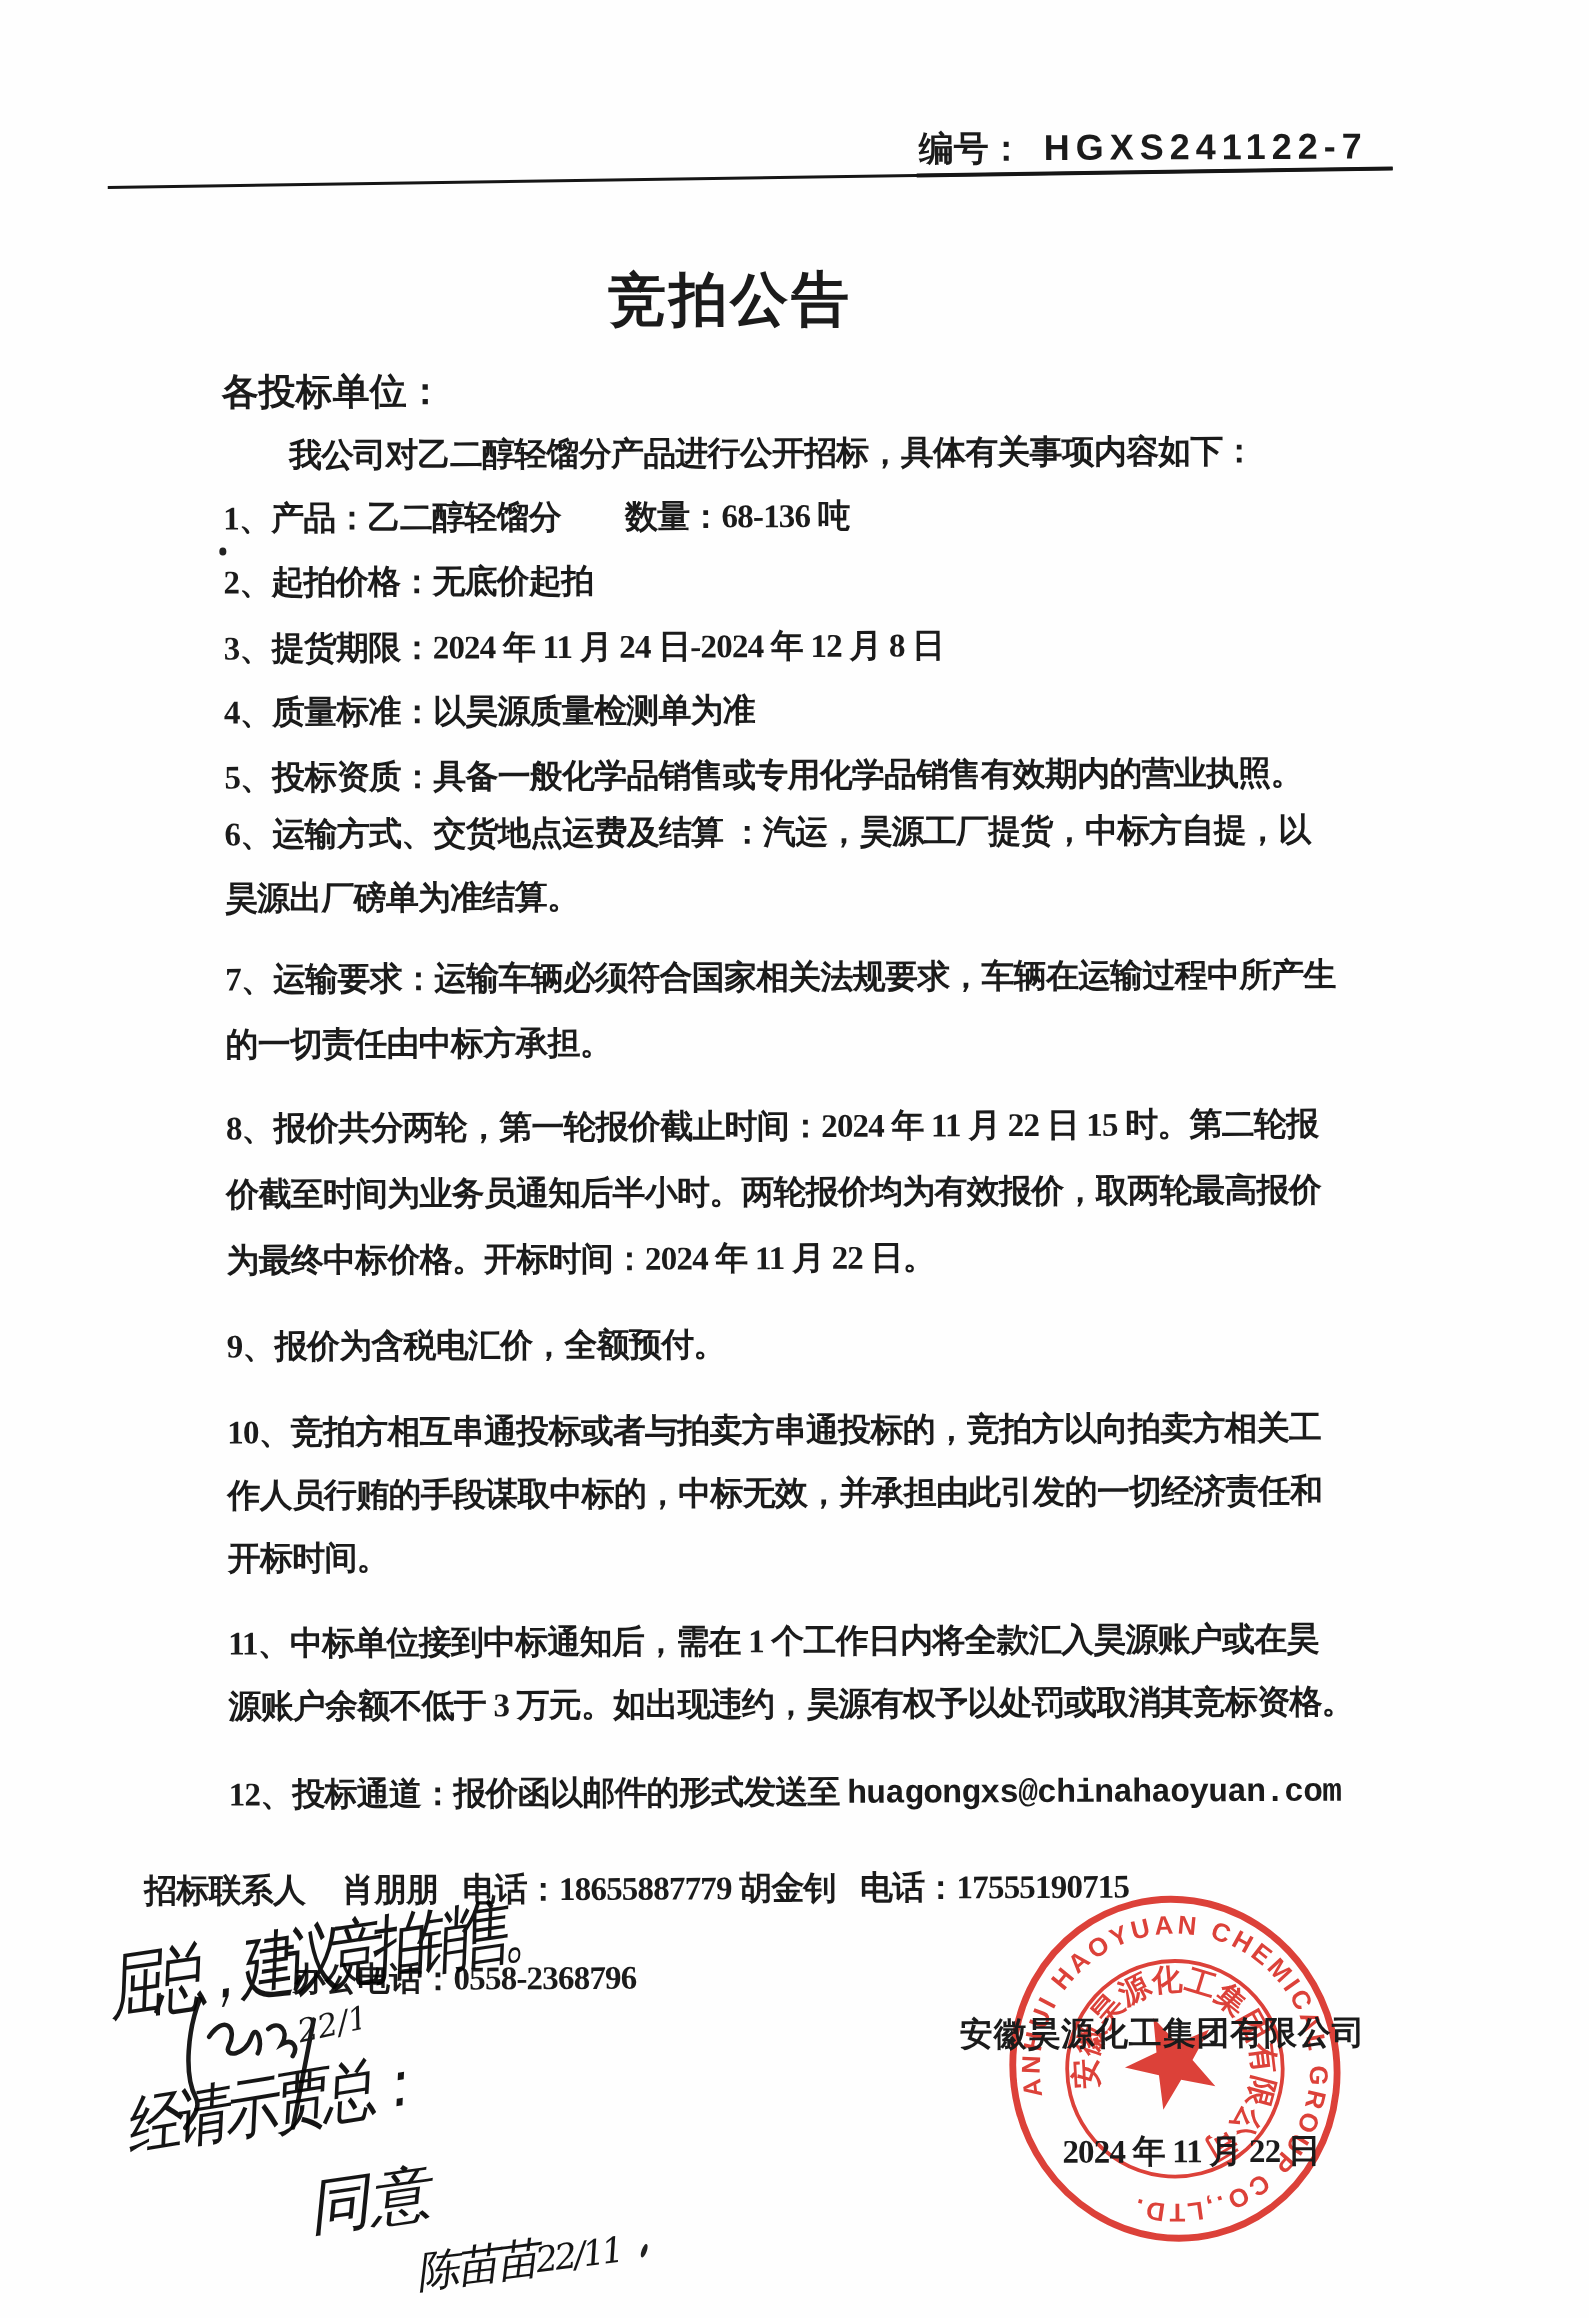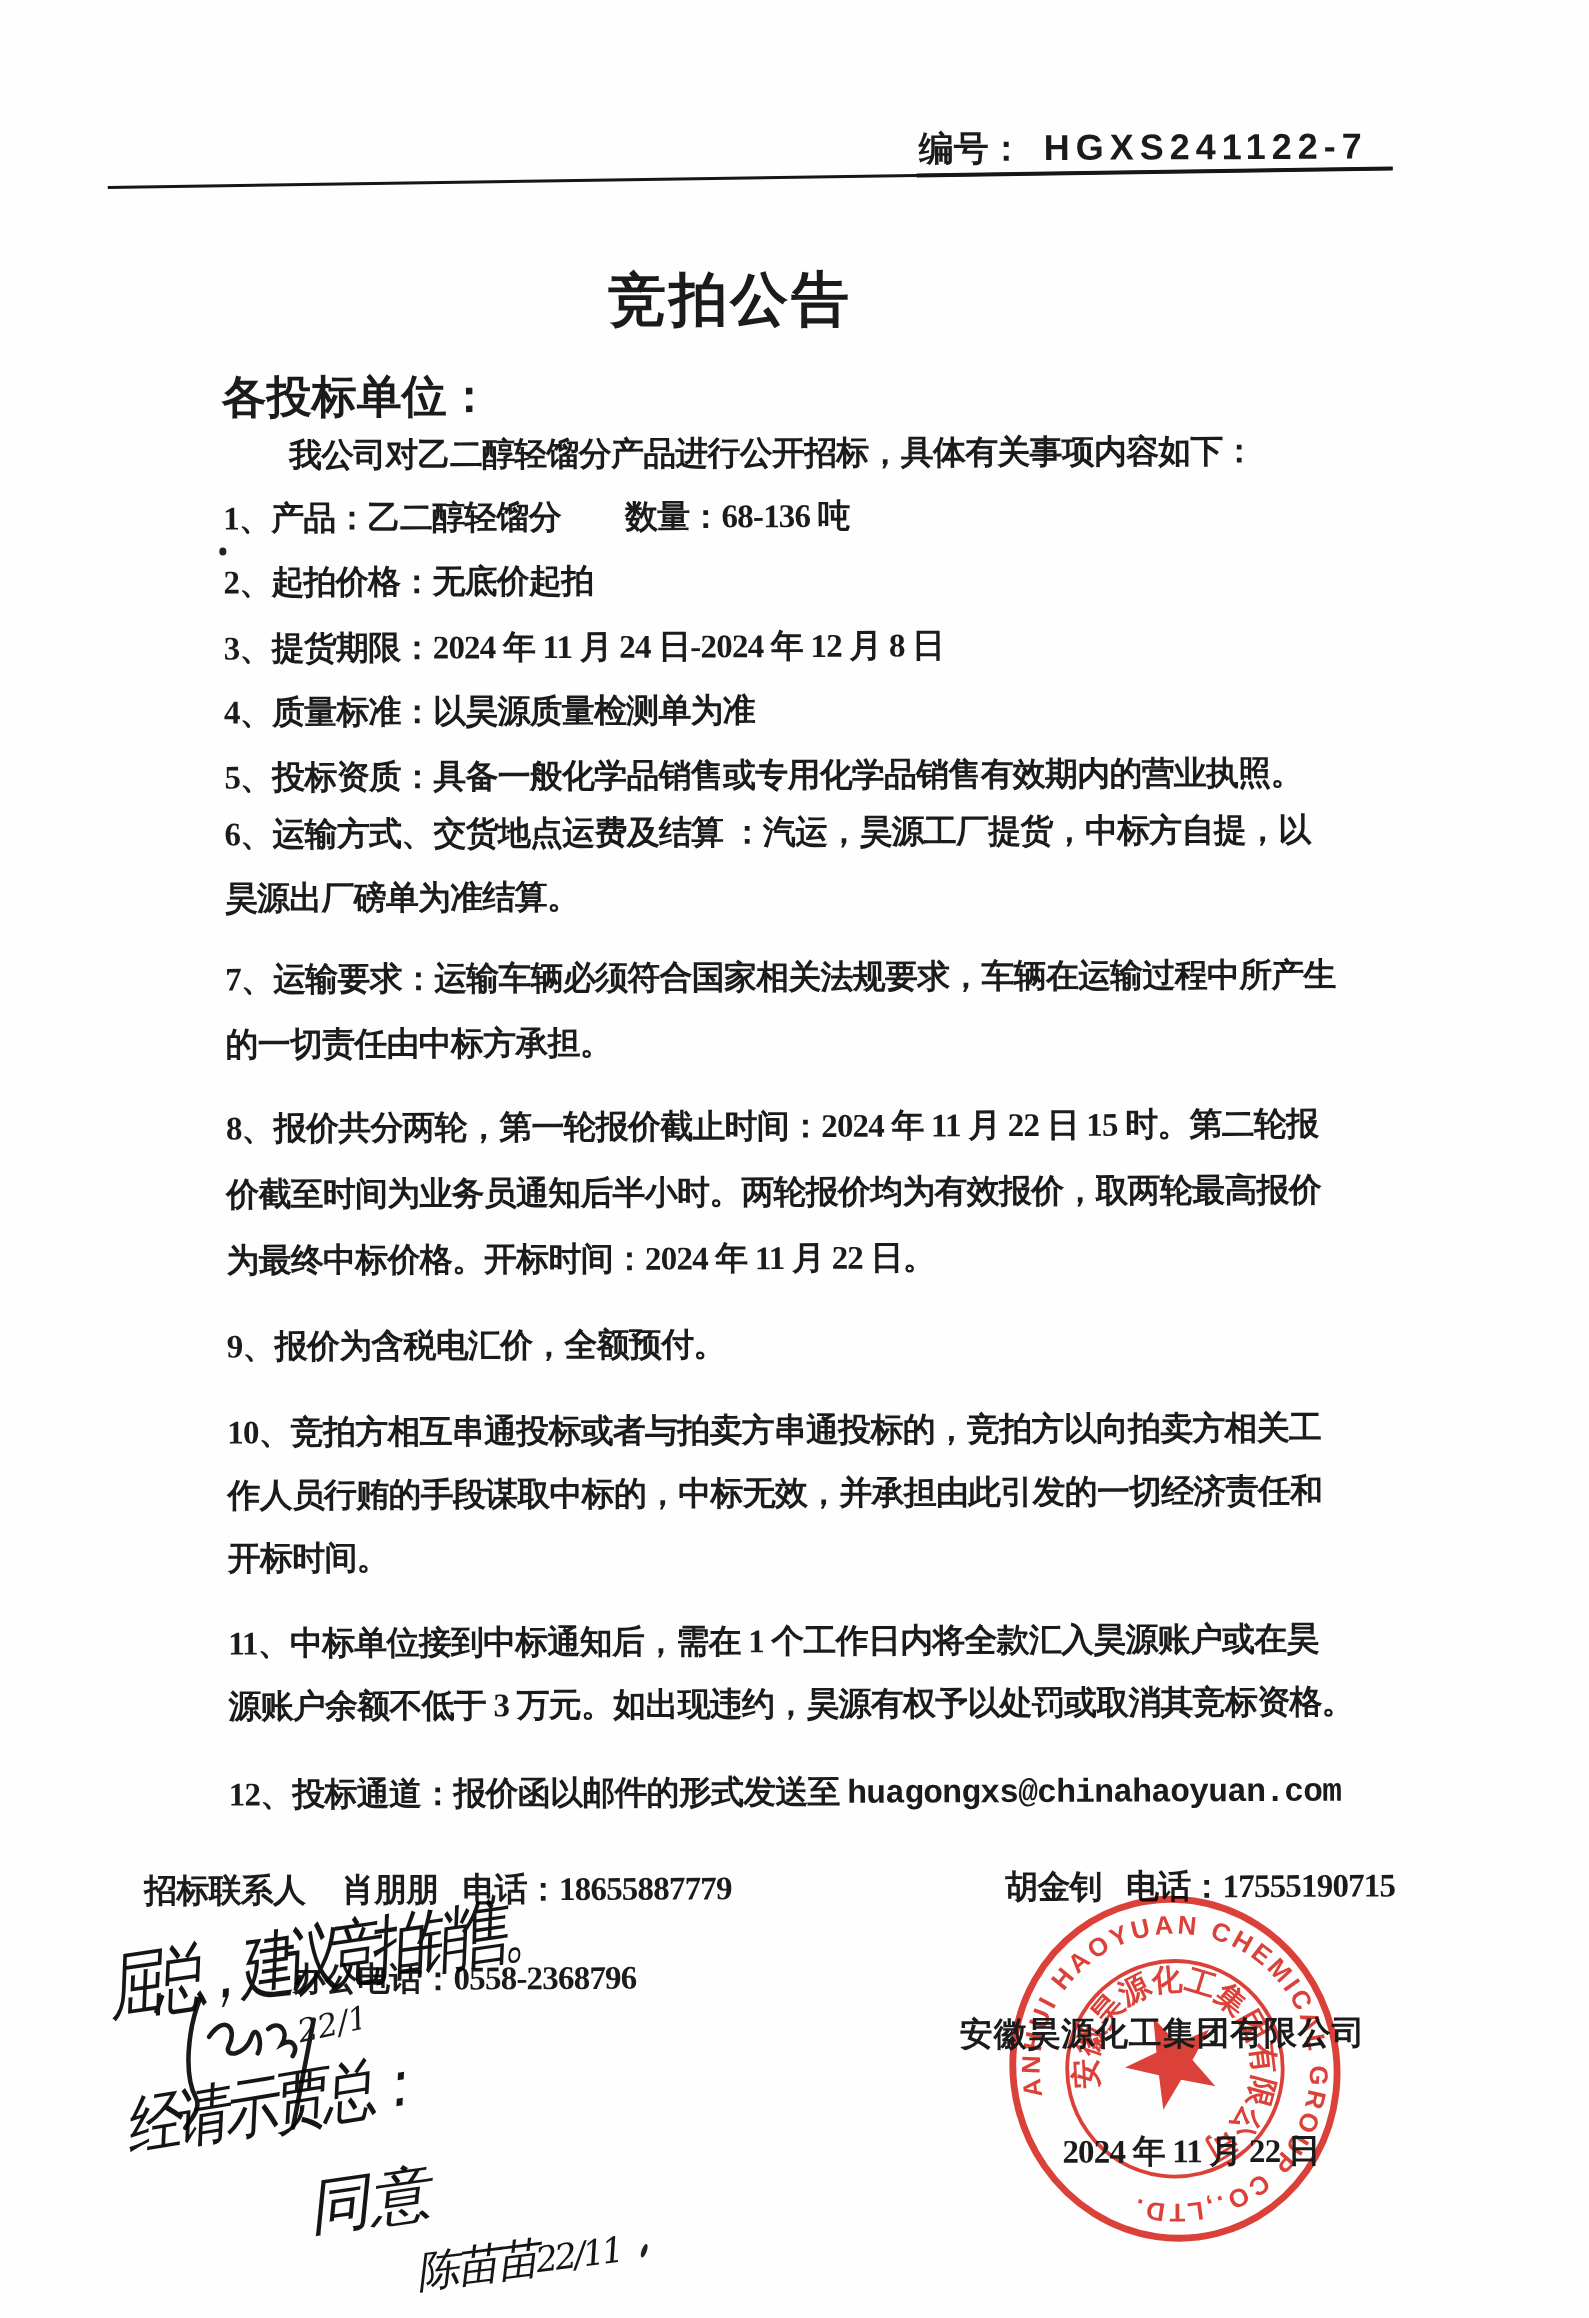--- a/index.html
+++ b/index.html
@@ -5,21 +5,21 @@
   html,body{margin:0;padding:0;background:#888;}
   .sheet{position:relative;width:1589px;height:2319px;background:#fefefe;overflow:hidden;
          font-family:"Liberation Serif","DejaVu Serif",serif;color:#1b1b1b;}
   .inner{position:absolute;inset:0;transform:rotate(-0.25deg);}
   .abs{position:absolute;white-space:nowrap;}
   .body-line{font-size:33px;font-weight:600;letter-spacing:-0.8px;line-height:1.1;}
   .serial{font-family:"Liberation Sans","DejaVu Sans",sans-serif;font-weight:bold;font-size:35px;}
   .serial .val{font-size:36px;letter-spacing:6px;margin-left:20px;}
   .rule{position:absolute;background:#161616;transform-origin:left center;}
   .doc-title{font-size:58px;font-weight:bold;letter-spacing:3px;}
-  .salutation{font-size:45px;font-weight:600;}
+  .salutation{font-size:37px;font-weight:600;}
   .gapL{margin-left:64px;}
   .email{font-family:"Liberation Mono","DejaVu Sans Mono",monospace;font-size:33px;font-weight:600;letter-spacing:-0.8px;}
   .hand{font-style:italic;color:#151515;mix-blend-mode:multiply;font-family:"DejaVu Serif","Liberation Serif",serif;}
   .seal{mix-blend-mode:multiply;opacity:.88;}
   .black-over{z-index:6;}
   .ink-dot{position:absolute;background:#222;border-radius:50%;}
 </style>
 </head>
 <body>
 
@@ -59,21 +59,21 @@
   <div class="abs body-line" style="left:226px;top:1623px;">11、中标单位接到中标通知后，需在 1 个工作日内将全款汇入昊源账户或在昊</div>
   <div class="abs body-line" style="left:226px;top:1686px;">源账户余额不低于 3 万元。如出现违约，昊源有权予以处罚或取消其竞标资格。</div>
   <div class="abs body-line" style="left:226px;top:1774px;">
     <span>12、投标通道：报价函以邮件的形式发送至 </span><span class="email">huagongxs@chinahaoyuan.com</span>
   </div>
 
   <div class="abs body-line" style="left:141px;top:1870px;">
     <span>招标联系人</span>
     <span style="margin-left:29px;">肖朋朋</span>
     <span style="margin-left:16.7px;">电话：18655887779</span>
-    <span style="margin-left:266px;">胡金钊</span>
+    <span style="">胡金钊</span>
     <span style="margin-left:16.7px;">电话：17555190715</span>
   </div>
   <div class="abs body-line" style="left:289px;top:1959px;">办公电话：0558-2368796</div>
 
   <svg class="seal abs" style="left:984px;top:1883px;z-index:5;" width="380" height="387" viewBox="0 0 500 510">
     <g transform="rotate(-14 246 247)">
       <ellipse cx="246" cy="247" rx="213" ry="224" fill="none" stroke="#d8261d" stroke-width="9"></ellipse>
       <circle cx="246" cy="247" r="142" fill="none" stroke="#d8261d" stroke-width="5"></circle>
       <path id="ringPath" d="M 68,247 A 178,178 0 1 1 424,247 A 178,178 0 1 1 68,247" fill="none"></path>
       <path id="innerPath" d="M 142,247 A 104,104 0 1 1 350,247 A 104,104 0 1 1 142,247" fill="none"></path>

